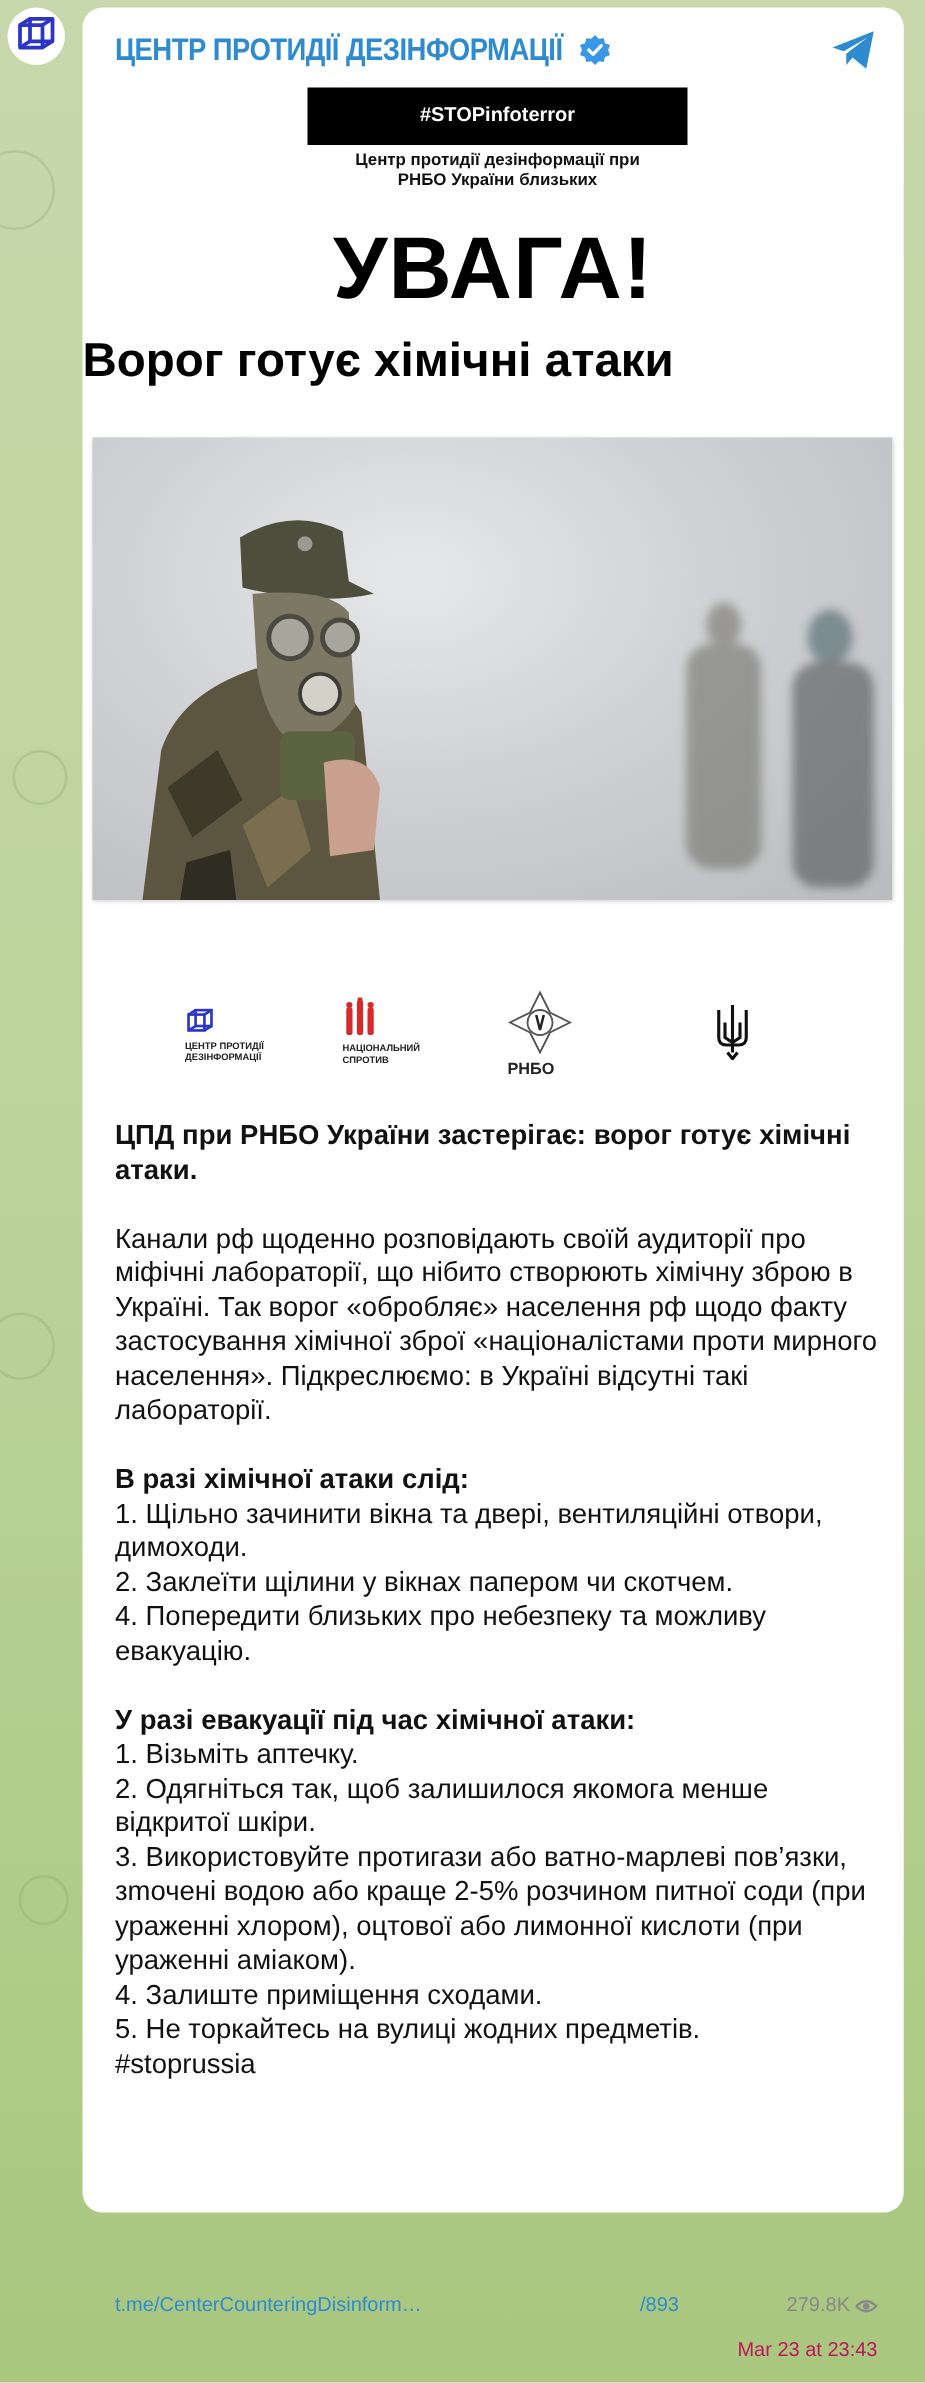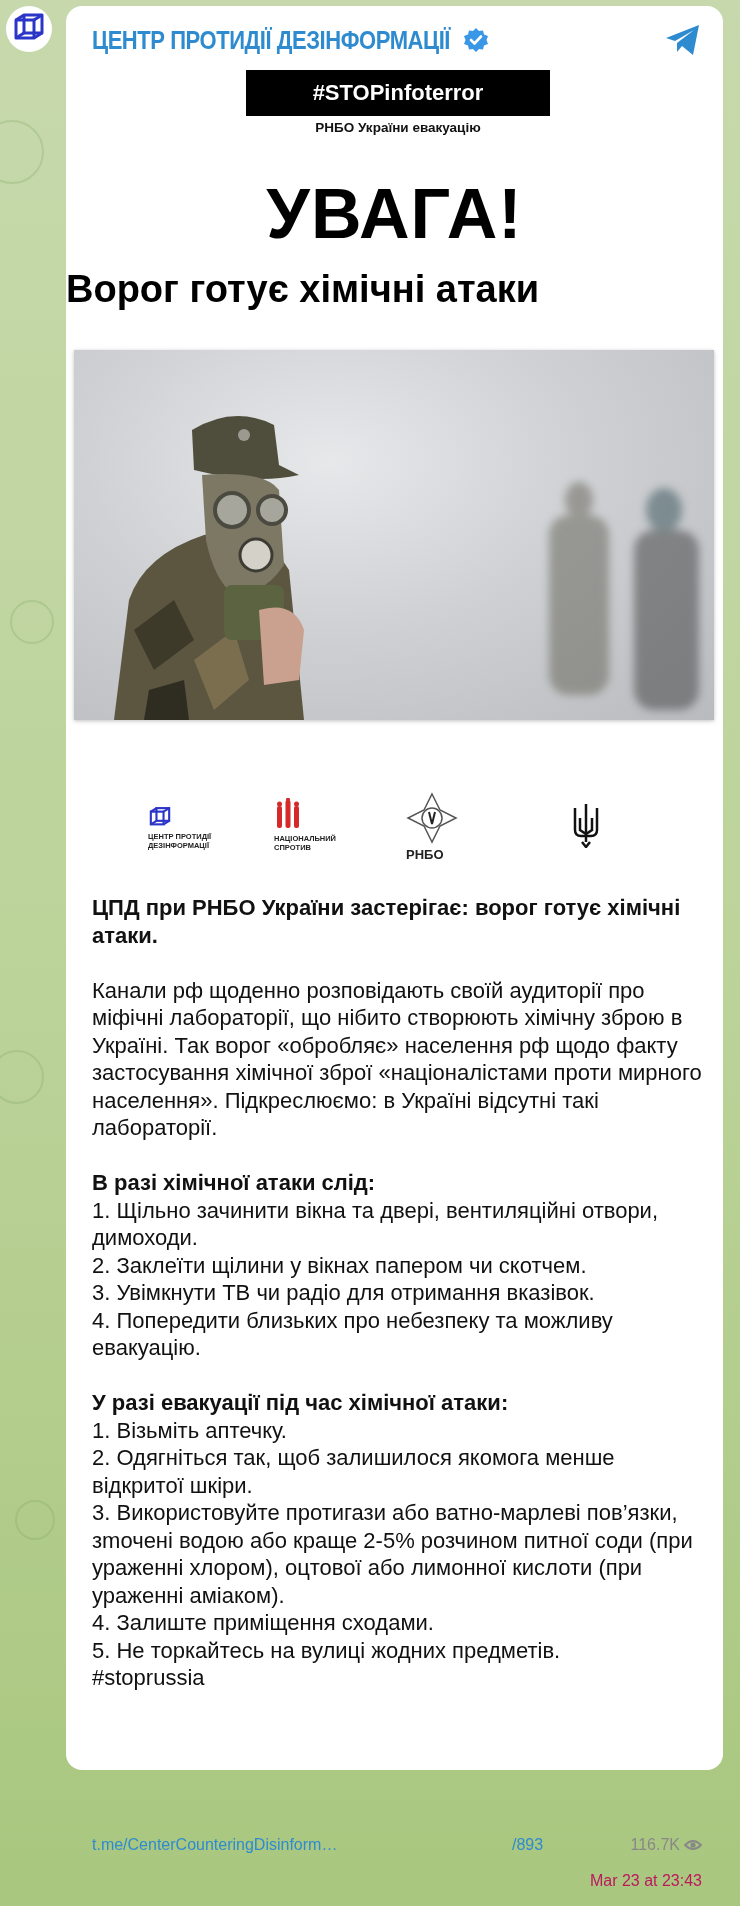--- a/index.html
+++ b/index.html
@@ -16,21 +16,21 @@
   }
   .bubble {
     position:absolute; left:66px; top:6px; width:657px; height:1764px;
     background:#fff; border-radius:16px;
   }
   .header { position:absolute; left:26px; top:16px; height:36px; display:flex; align-items:center; gap:10px; }
   .channel-name { color:#2e8bd0; font-size:25px; font-weight:bold; letter-spacing:-0.5px; transform:scaleX(0.88); transform-origin:left center; white-space:nowrap; }
   .verified { width:26px; height:26px; margin-left:-46px; }
   .share { position:absolute; right:20px; top:16px; width:40px; height:36px; }
   .poster { position:absolute; left:0; top:56px; width:657px; height:840px; }
-  .tag-box { position:absolute; left:180px; top:8px; width:304px; height:46px; background:#000; color:#fff; font-weight:bold; font-size:22px; display:flex; align-items:center; justify-content:center; }
+  .tag-box { position:absolute; left:180px; top:8px; width:304px; height:46px; background:#000; color:#fff; font-weight:bold; font-size:16px; display:flex; align-items:center; justify-content:center; }
   .tag-sub { position:absolute; left:150px; top:58px; width:364px; text-align:center; font-size:13.5px; line-height:16px; color:#111; font-weight:bold; }
   .uvaga { position:absolute; left:0; width:657px; top:112px; text-align:center; font-weight:bold; font-size:70px; color:#000; letter-spacing:1px; }
   .subtitle { position:absolute; left:0; width:657px; top:206px; font-weight:bold; font-size:38px; color:#000; }
   .photo {
     position:absolute; left:8px; top:288px; width:640px; height:370px; overflow:hidden;
     background: radial-gradient(ellipse at 40% 30%, #e7e8ea 0%, #cfd1d4 45%, #b9bbbe 100%);
     box-shadow:0 1px 4px rgba(0,0,0,0.25);
   }
   .logos { position:absolute; left:0; top:736px; width:657px; height:90px; }
   .logo { position:absolute; text-align:left; font-size:7.5px; font-weight:bold; color:#222; line-height:9px; }
@@ -75,21 +75,22 @@
     </svg>
   </div>
 
   <svg class="share" viewBox="0 0 40 36">
     <path d="M3 16 L36 3 L30 33 L19 24 L14 30 L14 21 L31 8 L12 19 Z" fill="#2e8bd0"></path>
   </svg>
 
   <div class="poster">
     <div class="tag-box">#STOPinfoterror</div>
     <div class="tag-sub">
-      <div>РНБО України евакуацію</div>
+      <div>Центр протидії дезінформації при</div>
+      <div>РНБО України близьких</div>
     </div>
     <div class="uvaga">УВАГА!</div>
     <div class="subtitle">Ворог готує хімічні атаки</div>
 
     <div class="photo">
       <svg width="640" height="370" viewBox="0 0 640 370">
         <defs>
           <filter id="blur">
               <feGaussianBlur stdDeviation="4"></feGaussianBlur>
             </filter>
@@ -174,37 +175,36 @@
   </div>
 
   <div class="body-text">
     <p class="bold">ЦПД при РНБО України застерігає: ворог готує хімічні атаки.</p>
     <div class="gap"></div>
     <p>Канали рф щоденно розповідають своїй аудиторії про міфічні лабораторії, що нібито створюють хімічну зброю в Україні. Так ворог «обробляє» населення рф щодо факту застосування хімічної зброї «націоналістами проти мирного населення». Підкреслюємо: в Україні відсутні такі лабораторії.</p>
     <div class="gap"></div>
     <p class="bold">В разі хімічної атаки слід:</p>
     <p>1. Щільно зачинити вікна та двері, вентиляційні отвори, димоходи.</p>
     <p>2. Заклеїти щілини у вікнах папером чи скотчем.</p>
-    <p>3. Увімкнути ТВ чи радіо для отримання вказівок.</p>
     <p>4. Попередити близьких про небезпеку та можливу евакуацію.</p>
     <div class="gap"></div>
     <p class="bold">У разі евакуації під час хімічної атаки:</p>
     <p>1. Візьміть аптечку.</p>
     <p>2. Одягніться так, щоб залишилося якомога менше відкритої шкіри.</p>
     <p>3. Використовуйте протигази або ватно-марлеві пов’язки, зmочені водою або краще 2-5% розчином питної соди (при ураженні хлором), оцтової або лимонної кислоти (при ураженні аміаком).</p>
     <p>4. Залиште приміщення сходами.</p>
     <p>5. Не торкайтесь на вулиці жодних предметів.</p>
     <p>#stoprussia</p>
   </div>
 
   <div class="footer">
     <span class="link">t.me/CenterCounteringDisinform…</span>
     <span class="postnum">/893</span>
     <span class="views">
-      <span>116.7K</span>
+      <span>279.8K</span>
       <svg width="18" height="14" viewBox="0 0 18 14">
         <path d="M1 7 Q9 -1 17 7 Q9 15 1 7 Z" fill="none" stroke="#888" stroke-width="1.8"></path>
         <circle cx="9" cy="7" r="2.6" fill="#888"></circle>
       </svg>
     </span>
     <span class="date">Mar 23 at 23:43</span>
   </div>
 </div>
 
 </body></html>

